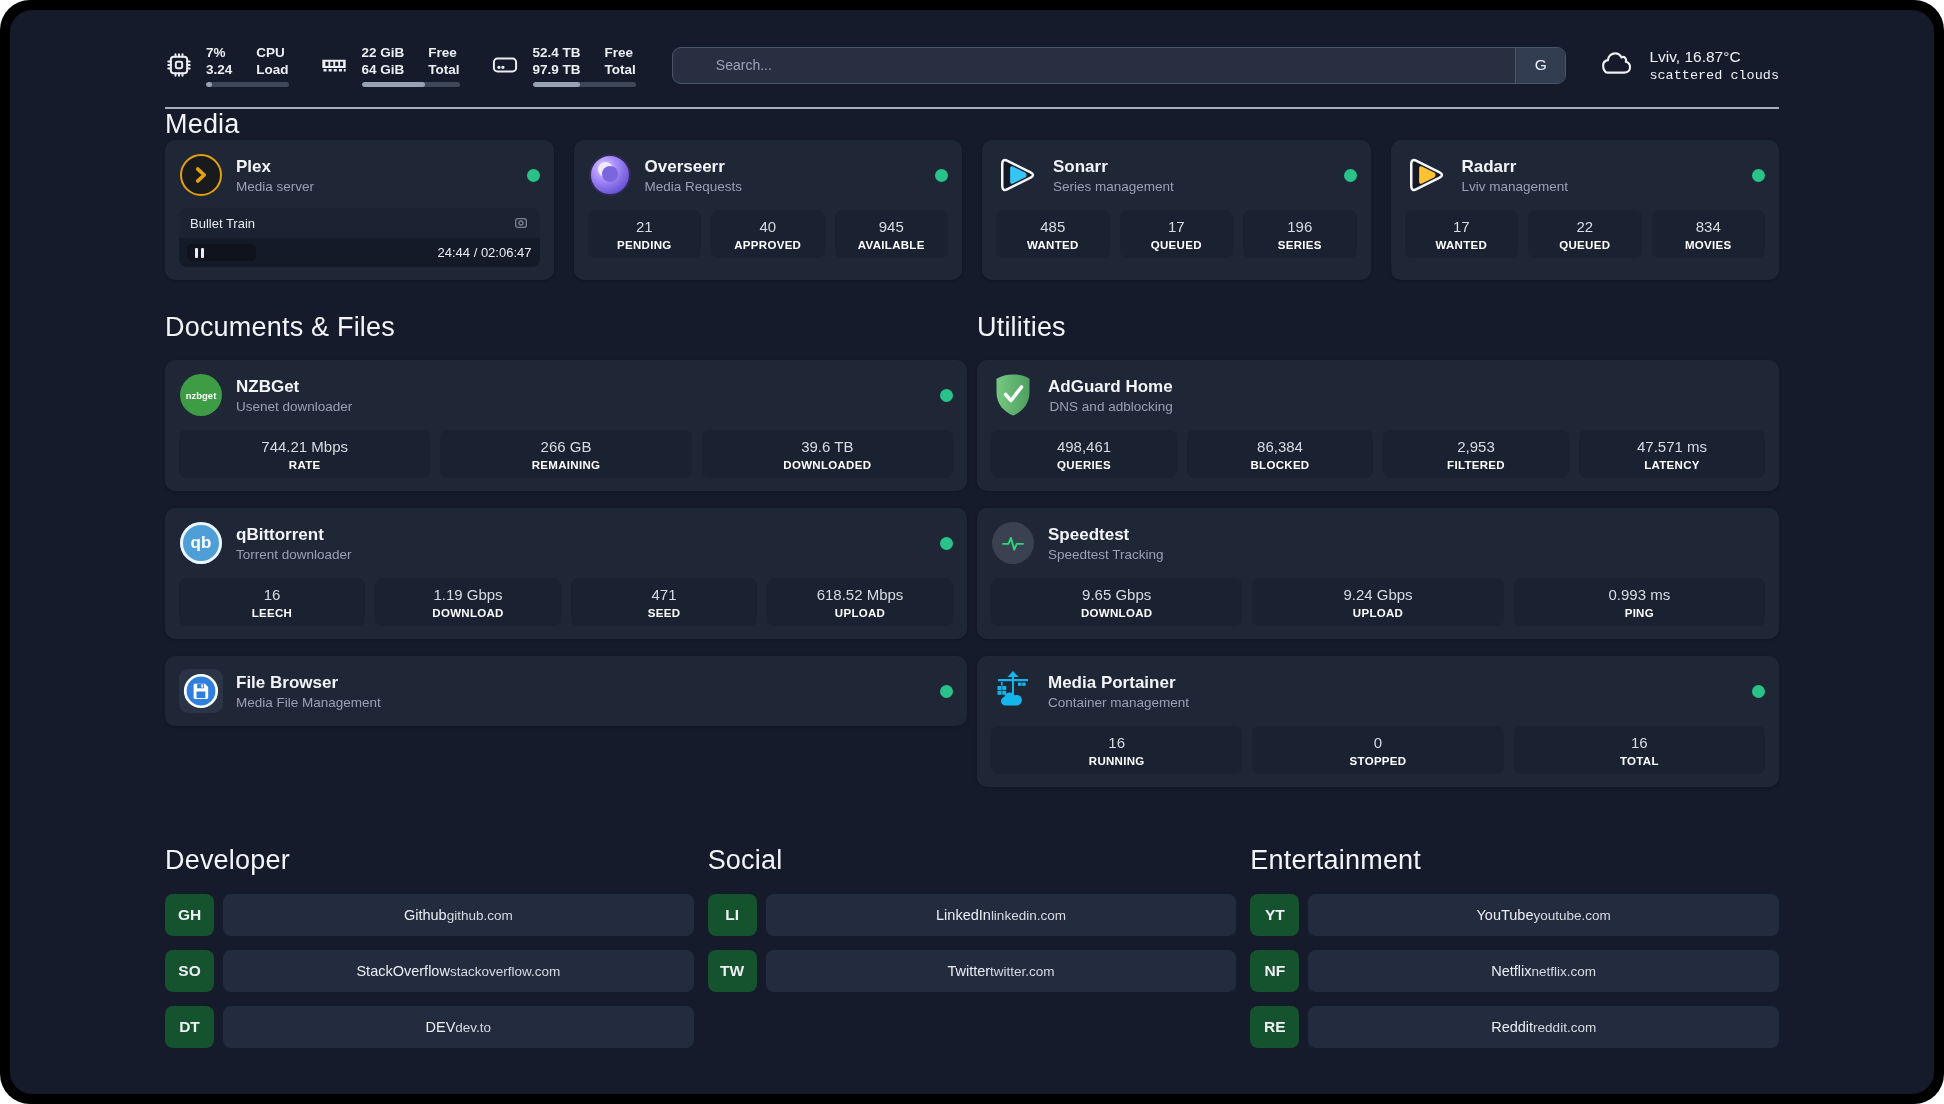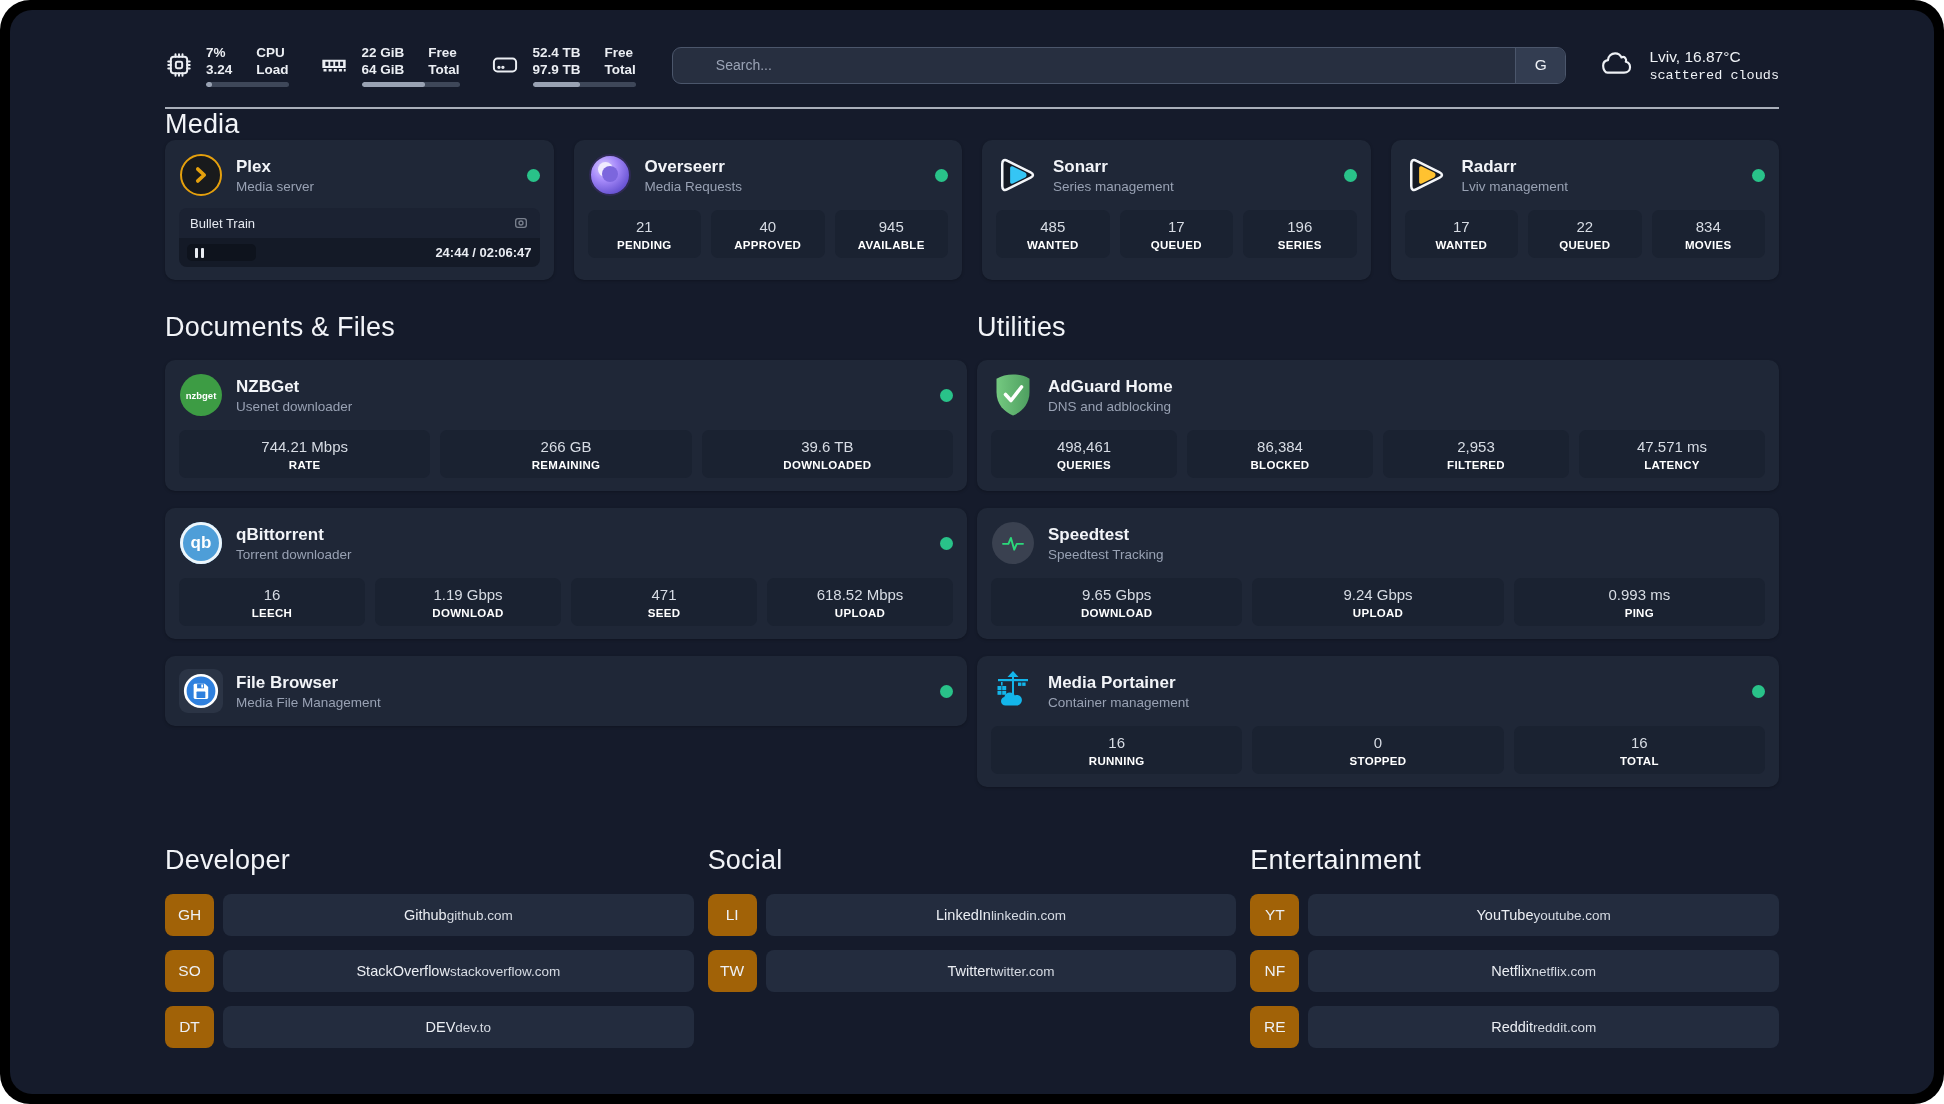--- a/index.html
+++ b/index.html
@@ -42,57 +42,57 @@
 
   .col h2.sec { margin-bottom:17px; }
   .stackcol { display:flex; flex-direction:column; gap:17px; }
 
   .card { background:#1F2737; border-radius:10px; padding:13px 14px; box-shadow:0 1px 3px rgba(0,0,0,.25); cursor:pointer; }
 
   .apphead { display:flex; align-items:center; gap:13px; }
   .appicon { width:44px; height:44px; flex:none; display:flex; align-items:center; justify-content:center; }
   .apptxt  { display:flex; flex-direction:column; }
   .appname { font-size:17px; font-weight:700; color:#F2F4F8; line-height:21px; }
-  .appsub  { font-size:13.5px; color:#98A1B3; line-height:17px; margin-top:1px; }
+  .appsub  { font-size:13.5px; color:#98A1B3; line-height:17px; margin-top:1px;text-align:right; }
   .dot { width:13px; height:13px; border-radius:50%; background:#29C289; margin-left:auto; flex:none; }
 
   .stats { display:grid; grid-auto-flow:column; grid-auto-columns:1fr; gap:10px; margin-top:13px; }
   .tile  { background:#1A2231; border-radius:7px; padding:8px 4px 7px; text-align:center; }
   .tile .v { font-size:15px; color:#D7DCE4; line-height:18px; }
   .tile .l { font-size:11.5px; font-weight:700; color:#FFFFFF; letter-spacing:.3px; margin-top:3px; }
 
   
   .player { margin-top:11px; border-radius:8px; overflow:hidden; }
   .ptitle { background:#1B2232; padding:7px 11px; display:flex; align-items:center; justify-content:space-between;
             font-size:13px; color:#E5E9F0; }
   .pctrl  { background:#141A27; padding:6px 8px; display:flex; align-items:center; height:29px; }
   .pfill  { height:17px; background:#0E131D; border-radius:5px; display:flex; align-items:center; padding-left:8px; }
   .pauseicon { display:flex; gap:3px; }
   .pauseicon i { width:3px; height:10px; background:#E9ECF2; border-radius:1px; }
-  .ptime { margin-left:auto; font-size:13px; font-weight:700; color:#E9ECF2; }
+  .ptime { margin-left:auto; font-size:13px; font-weight:400; color:#E9ECF2; }
 
   
   .ic-circle { width:42px; height:42px; border-radius:50%; display:flex; align-items:center; justify-content:center; }
   .ic-plex { background:#191A1C; border:2.5px solid #E5A00D; }
   .ic-overseerr { background:radial-gradient(circle at 34% 30%, #D9CDFF 0%, #A78BFA 35%, #6A55D4 75%, #4F3EB0 100%);
                   border:2.5px solid #2E2A52; position:relative; overflow:hidden; }
   .ic-overseerr i { position:absolute; left:7px; top:6px; width:15px; height:15px; border-radius:50%;
                     background:#EFEAFE; }
   .ic-overseerr em { position:absolute; left:11px; top:10px; width:16px; height:16px; border-radius:50%;
                      background:#7C66DD; }
   .ic-nzbget { background:#3D9C44; color:#fff; font-size:9.5px; font-weight:700; }
   .ic-qbit { background:#4E9ED8; box-shadow:inset 0 0 0 3px rgba(255,255,255,.9); color:#fff; font-size:17px; font-weight:700; }
   .ic-speedtest { background:#3A4150; }
   .ic-fb-tile { width:44px; height:44px; border-radius:9px; background:#2B3445; display:flex; align-items:center; justify-content:center; }
 
   
   .bmgroup h2.sec { margin-bottom:18px; }
   .bmrow { display:flex; gap:9px; height:42px; margin-bottom:14px; cursor:pointer; }
-  .bmabbr { width:49px; flex:none; background:#a16207; border-radius:8px; display:flex; align-items:center;
-            justify-content:center; font-size:15.5px; font-weight:400; color:#EDF0F5; }
+  .bmabbr { width:49px; flex:none; background:#14532d; border-radius:8px; display:flex; align-items:center;
+            justify-content:center; font-size:15.5px; font-weight:700; color:#EDF0F5; }
   .bmbar { flex:1; background:#232C3E; border-radius:8px; display:flex; align-items:center;
            justify-content:center; padding:0 17px; }
   .bmname { font-size:14.5px; color:#EBEEF3; }
   .bmurl  { font-size:13.5px; color:#D5DAE2; }
 </style>
 </head>
 <body>
 
 <div class="frame">
 <div class="page">

